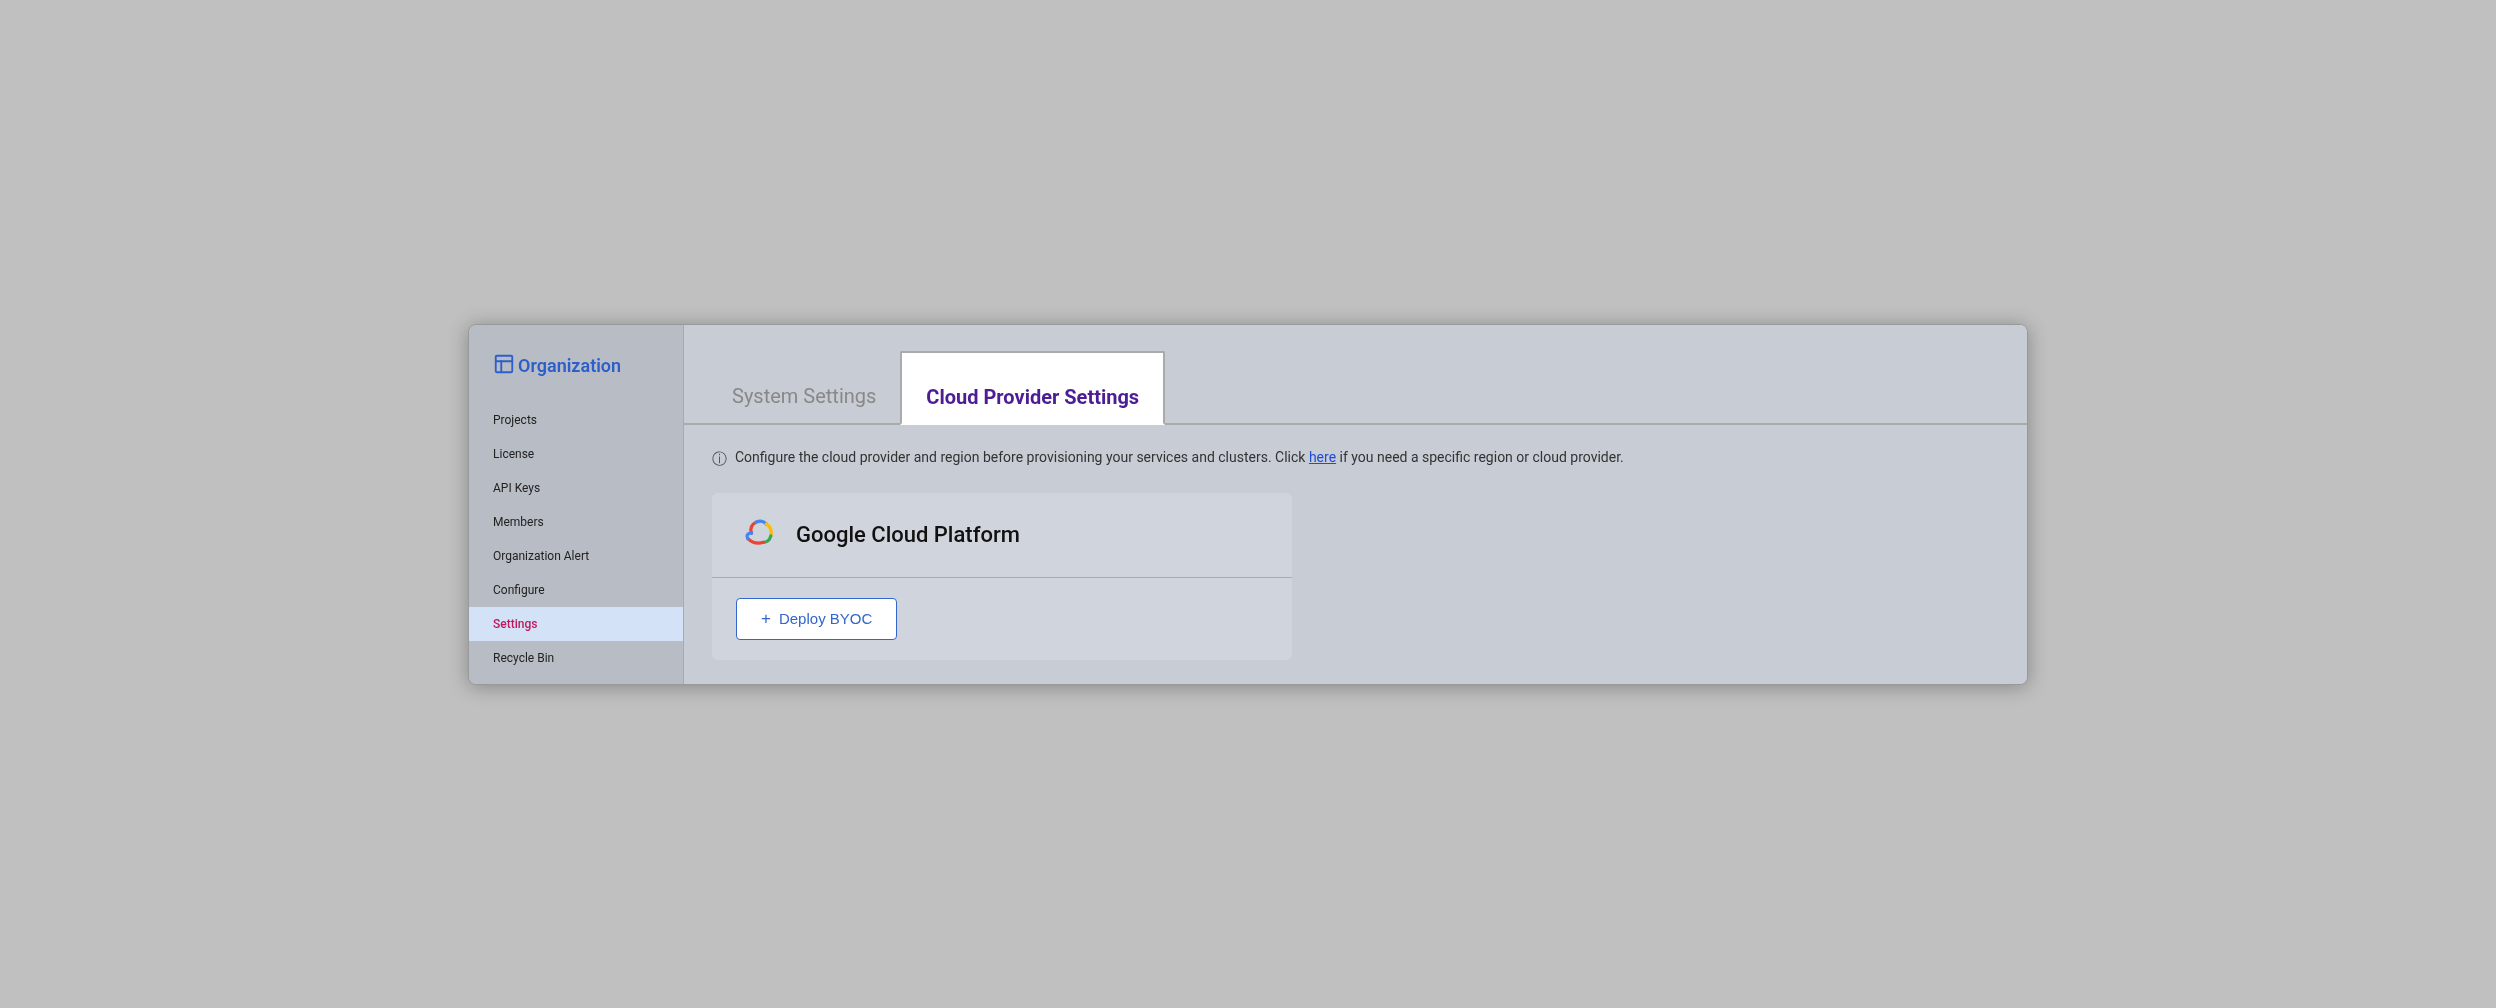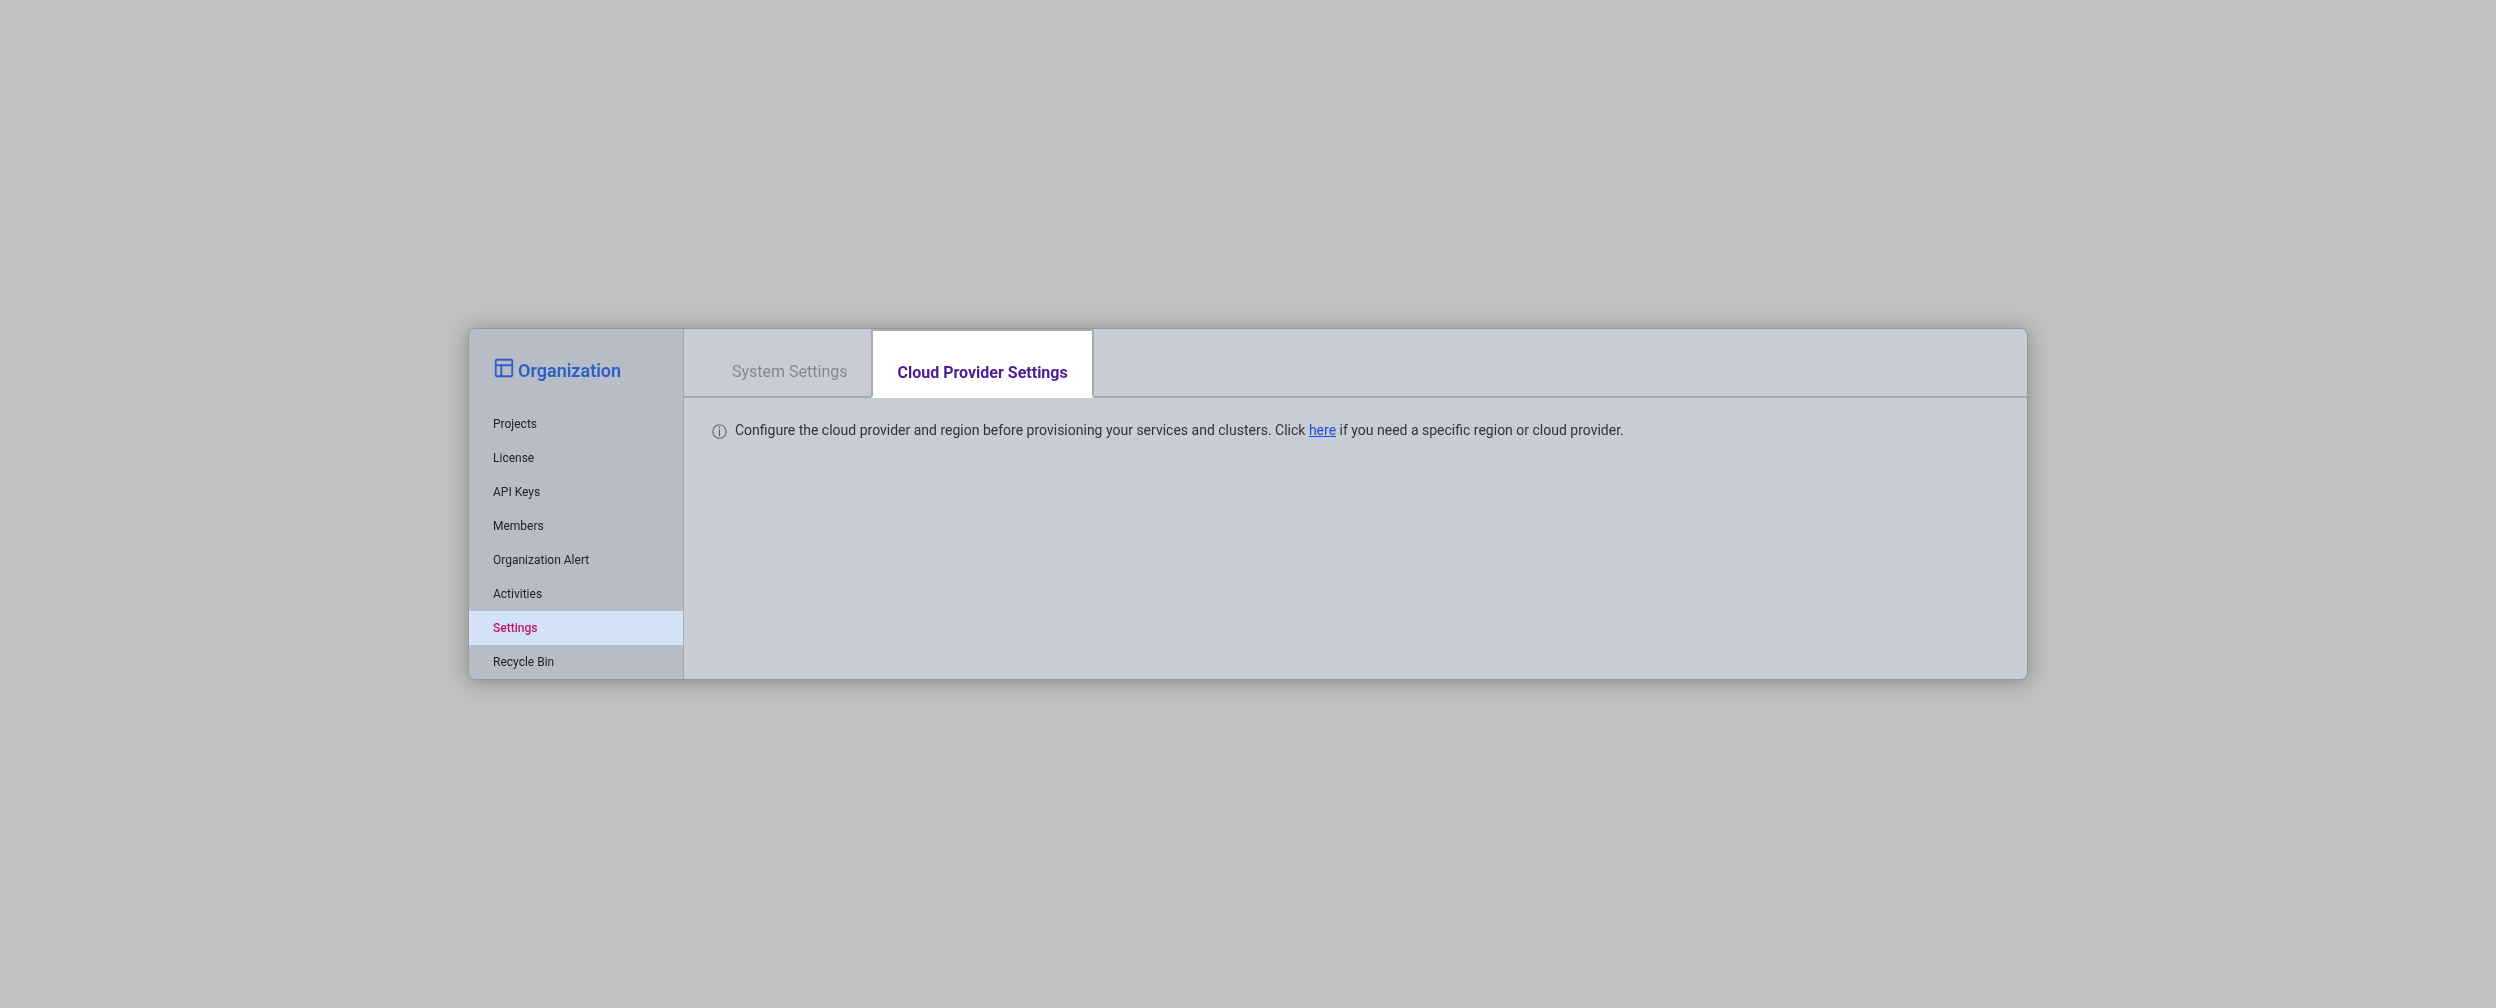--- a/index.html
+++ b/index.html
@@ -69,25 +69,26 @@
     
     .tabs-bar {
       display: flex;
       align-items: flex-end;
       border-bottom: 2px solid #aaa;
       padding: 0 24px;
       background: #c8ccd4;
     }
     .tab {
       padding: 32px 24px 14px 24px;
-      font-size: 16px;
+      font-size: 20px;
       cursor: pointer;
       color: #888;
       border-bottom: 3px solid transparent;
       margin-bottom: -2px;
+      margin-top: 26px;
     }
     .tab.active {
       color: #4c1d95;
       font-weight: 700;
       background: white;
       border: 2px solid #aaa;
       border-bottom: 2px solid white;
       border-radius: 2px 2px 0 0;
     }
     
@@ -170,21 +171,21 @@
         </svg>
       </span>
       <span class="sidebar-header-title">Organization</span>
     </div>
     <ul class="sidebar-nav">
       <li>Projects</li>
       <li>License</li>
       <li>API Keys</li>
       <li>Members</li>
       <li>Organization Alert</li>
-      <li>Activities</li>
+      <li>Configure</li>
       <li class="active">Settings</li>
       <li>Recycle Bin</li>
     </ul>
   </aside>
 
   <main class="main-content">
 
     <div class="tabs-bar">
       <div class="tab">System Settings</div>
       <div class="tab active">Cloud Provider Settings</div>
@@ -192,15 +193,46 @@
 
     <div class="content-area">
 
       <div class="info-banner">
         <span class="info-icon">ⓘ</span>
         <span>
           <span>Configure the cloud provider and region before provisioning your services and clusters. Click </span><a href="#">here</a><span> if you need a specific region or cloud provider.</span>
         </span>
       </div>
 
+      <div class="provider-section">
+        <div class="provider-header">
+
+          <svg class="provider-logo" viewBox="0 0 48 48" xmlns="http://www.w3.org/2000/svg">
+
+            <path d="M24 8 C18 8 13 12 12 18 C9 18 6 21 6 24.5 C6 28 9 31 12.5 31 L35.5 31 C38.5 31 41 28.5 41 25.5 C41 22.5 38.5 20 35.5 20 C35.8 19.2 36 18.4 36 17.5 C36 12.8 32.2 9 27.5 9 C26.3 9 25.1 9.3 24 8Z" fill="none"></path>
+
+            <g>
+
+              <path d="M17 22 Q14 14 22 10" stroke="#EA4335" stroke-width="3.5" fill="none" stroke-linecap="round"></path>
+
+              <path d="M22 10 Q28 7 33 12" stroke="#4285F4" stroke-width="3.5" fill="none" stroke-linecap="round"></path>
+
+              <path d="M33 12 Q40 16 38 25" stroke="#FBBC05" stroke-width="3.5" fill="none" stroke-linecap="round"></path>
+
+              <path d="M38 25 Q36 32 30 32" stroke="#34A853" stroke-width="3.5" fill="none" stroke-linecap="round"></path>
+
+              <path d="M30 32 Q20 35 13 28" stroke="#EA4335" stroke-width="3.5" fill="none" stroke-linecap="round"></path>
+
+              <path d="M13 28 Q10 22 17 22" stroke="#4285F4" stroke-width="3.5" fill="none" stroke-linecap="round"></path>
+            </g>
+          </svg>
+          <span class="provider-name">Google Cloud Platform</span>
+        </div>
+        <div class="provider-body">
+          <button class="deploy-btn">
+            <span class="plus-icon">+</span>
+            <span>Deploy BYOC</span>
+          </button>
+        </div>
+      </div>
     </div>
   </main>
 </div>
 
 </body></html>

